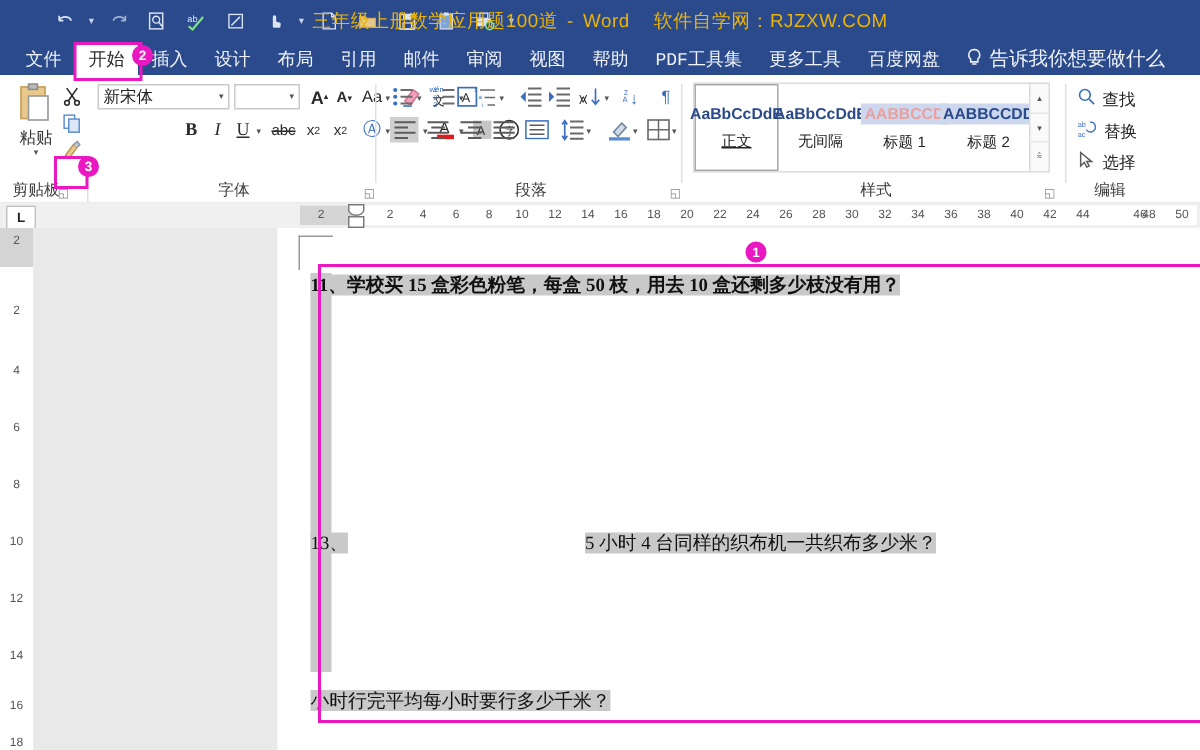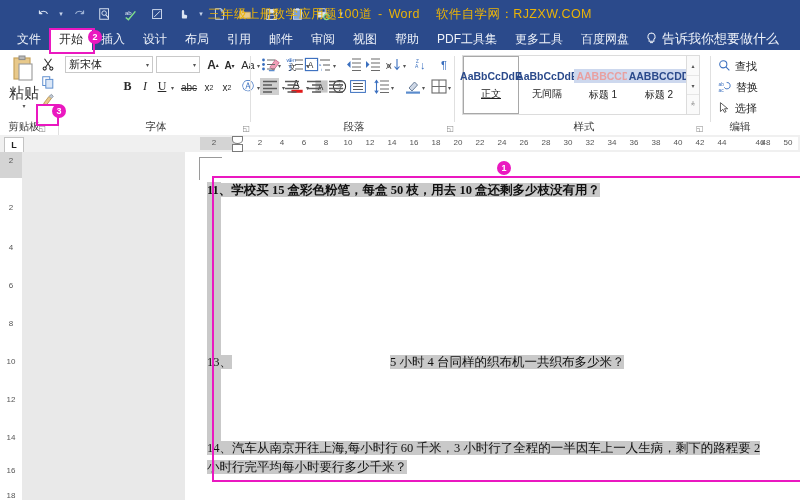--- a/index.html
+++ b/index.html
@@ -31,21 +31,21 @@
   .title-text .t1{}
   .title-text .dash{margin:0 6px;}
   .title-text .t2{}
   .title-text .t3{margin-left:16px;}
 
   
   .tabbar{
     position:absolute;left:0;top:28px;width:800px;height:22px;
     background:#2b4a8b;
   }
-  .tabs{position:absolute;left:8px;top:0;height:22px;display:flex;align-items:center;}
+  .tabs{position:absolute;left:8px;top:0;height:22px;display:flex;align-items:center;font-family:Liberation Mono, monospace;}
   .tab{
     display:flex;align-items:center;justify-content:center;
     padding:0 9px;font-size:12px;color:#eef2f9;height:22px;white-space:nowrap;
   }
   .tab.active{background:#ffffff;color:#2b2b2b;}
   .tellme{display:flex;align-items:center;gap:4px;padding:0 8px;font-size:13px;color:#eef2f9;height:22px;white-space:nowrap;}
   .bulb{width:12px;height:14px;display:inline-block;position:relative;}
 
   
   .ribbon{
@@ -59,21 +59,21 @@
   }
   .grp-sep{position:absolute;top:6px;width:1px;height:66px;background:#e0e0e0;}
   .dlg{
     position:absolute;bottom:2px;font-size:8px;color:#888;
   }
 
   
   #grp-clip{left:0;width:48px;}
   .paste-btn{position:absolute;left:6px;top:5px;width:36px;height:56px;display:flex;flex-direction:column;align-items:center;}
   .paste-ico{width:26px;height:28px;position:relative;}
-  .paste-lbl{font-size:15px;color:#333;margin-top:1px;}
+  .paste-lbl{font-size:11px;color:#333;margin-top:1px;}
   .paste-caret{font-size:6px;color:#555;line-height:6px;}
   .cbtn{position:absolute;width:20px;height:16px;display:flex;align-items:center;justify-content:center;}
   .badge{
     position:absolute;border-radius:50%;background:#ea18c0;color:#fff;
     font-size:9px;font-weight:bold;display:flex;align-items:center;justify-content:center;
     width:14px;height:14px;z-index:60;line-height:1;
   }
   .hl-box{position:absolute;border:2px solid #ea18c0;z-index:55;pointer-events:none;}
 
   
@@ -633,23 +633,20 @@
       </div>
 
 
       <div class="docline" style="left:22px;top:202px;">
         <span class="sel">13、</span>
       </div>
       <div class="docline" style="left:205px;top:202px;">
         <span class="sel">5 小时 4 台同样的织布机一共织布多少米？</span>
       </div>
 
-      <div class="docline" style="left:22px;top:288px;">
-        <span class="sel">14、汽车从南京开往上海,每小时行 60 千米，3 小时行了全程的一半因车上一人生病，剩下的路程要 2</span>
-      </div>
       <div class="docline" style="left:22px;top:307px;">
         <span class="sel">小时行完平均每小时要行多少千米？</span>
       </div>
     </div>
 
     <div class="pinkframe" style="left:190px;top:24px;width:588px;height:302px;"></div>
   </div>
 
   <div class="badge" style="left:497px;top:161px;">1</div>
 

